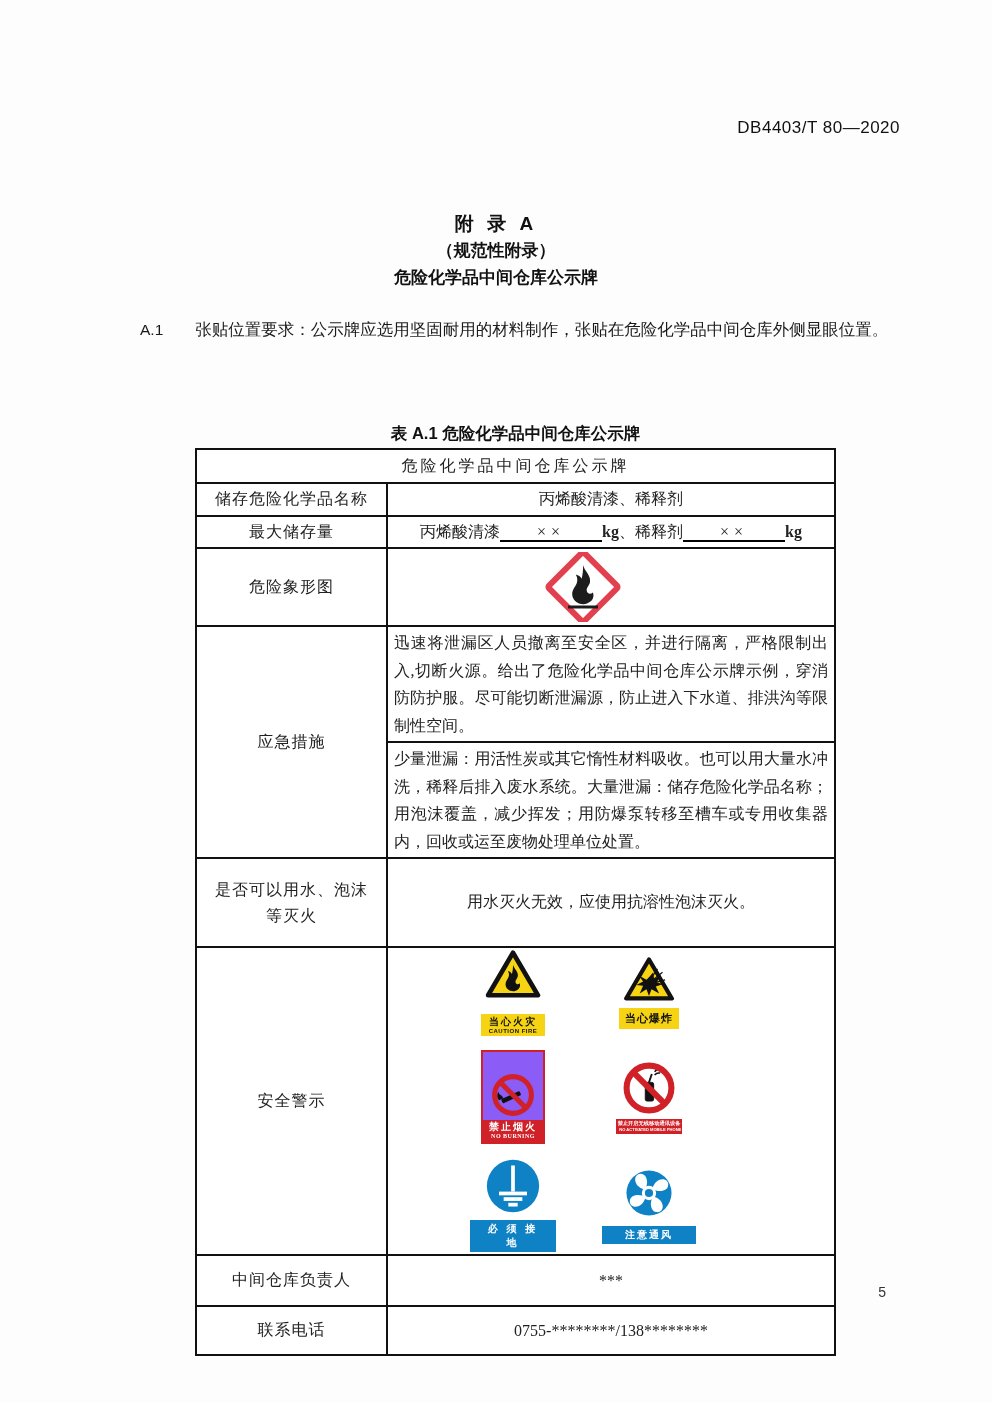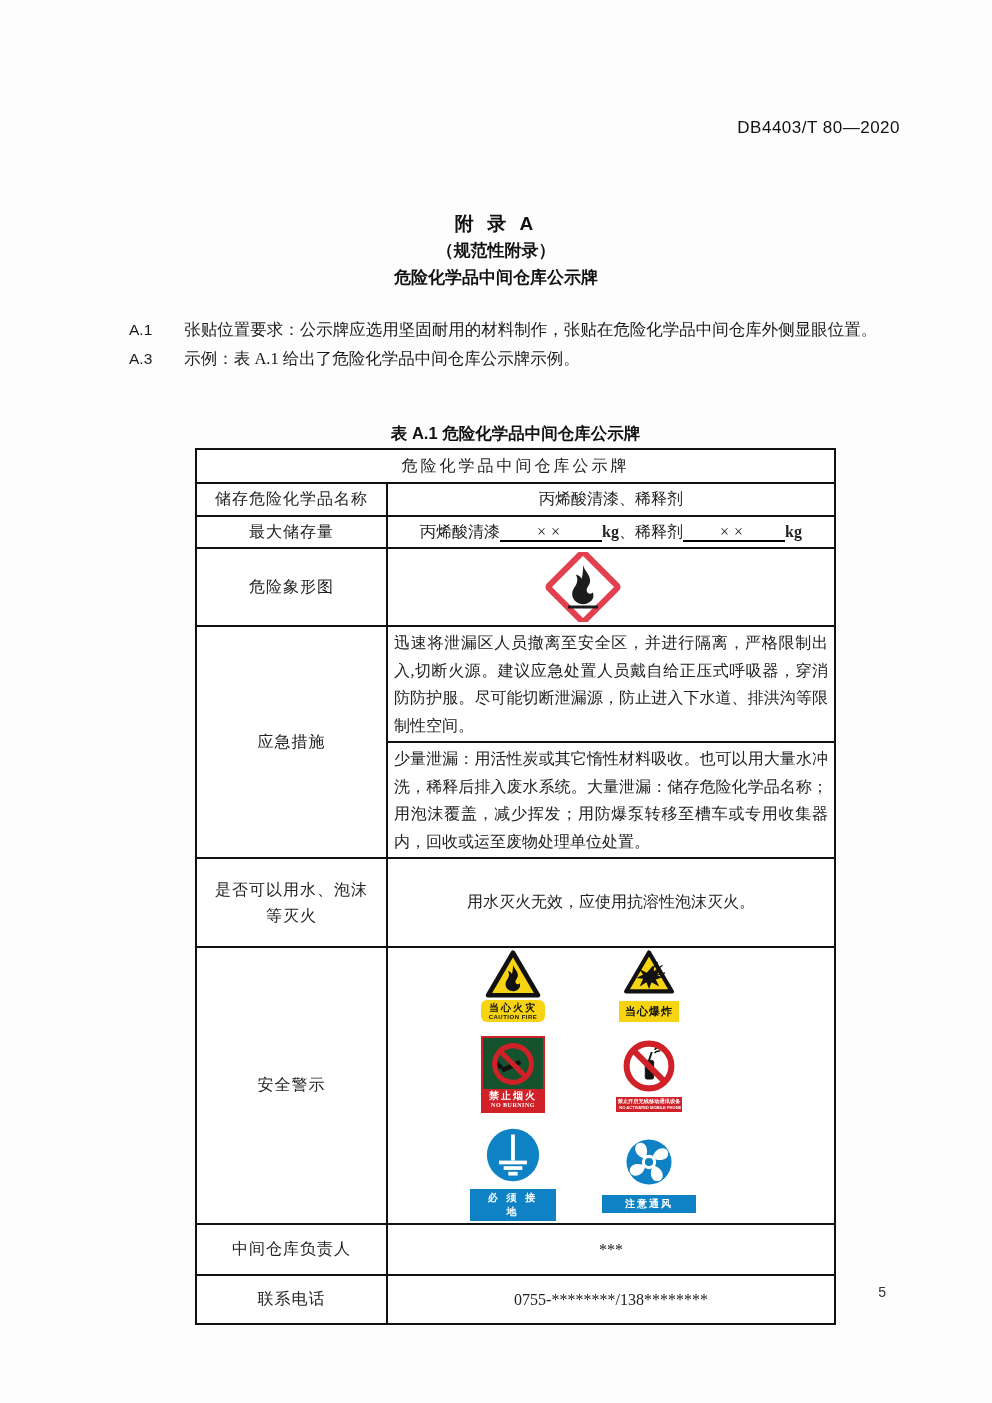--- a/index.html
+++ b/index.html
@@ -11,21 +11,21 @@
   .header-code{
     position:absolute;top:118px;right:92px;
     font-family:"Liberation Sans","DejaVu Sans",sans-serif;
     font-size:17px;letter-spacing:.5px;color:#111;
   }
   .title-block{position:absolute;top:210px;left:0;width:100%;text-align:center;
     font-family:"Liberation Sans","DejaVu Sans",sans-serif;color:#111;}
   .title-main{font-size:19px;font-weight:bold;letter-spacing:4px;line-height:28px;}
   .title-sub{font-size:17px;font-weight:bold;line-height:26px;}
   .title-head{font-size:17px;font-weight:bold;line-height:27px;}
-  .clauses{position:absolute;top:316px;left:89px;width:798px;font-size:16.5px;line-height:27px;}
+  .clauses{position:absolute;top:316px;left:100px;width:798px;font-size:16.5px;line-height:27px;}
   .clause{margin:0 0 2px 0;text-align:justify;}
   .clause .num{margin-left:40px;margin-right:32px;font-family:"Liberation Sans","DejaVu Sans",sans-serif;font-size:15.5px;}
   .tbl-caption{
     position:absolute;top:423px;left:195px;width:641px;text-align:center;
     font-family:"Liberation Sans","DejaVu Sans",sans-serif;font-weight:bold;font-size:16.5px;color:#111;
   }
   table.notice{
     position:absolute;top:448px;left:195px;width:641px;
     border-collapse:collapse;table-layout:fixed;background:#fff;
   }
@@ -49,25 +49,25 @@
   .warn-grid{
     display:inline-grid;grid-template-columns:auto auto;
     column-gap:46px;row-gap:14px;justify-items:center;align-items:center;
     transform:translateX(-28px);
   }
   .sign{display:flex;flex-direction:column;align-items:center;font-family:"Liberation Sans","DejaVu Sans",sans-serif;}
   .band{display:block;text-align:center;font-weight:bold;}
   .band-yellow{background:#f6d413;color:#111;}
   .band-red{background:#d02128;color:#fff;}
   .band-blue{background:#0f82c6;color:#fff;}
-  .band-fire{width:62px;padding:2px 1px 1px;margin-top:2px;border-radius:6px;}
+  .band-fire{width:62px;padding:2px 1px 1px;margin-top:16px;}
   .band-fire .zh{font-size:10px;letter-spacing:2px;line-height:11px;display:block;}
   .band-fire .en{font-size:6px;letter-spacing:.5px;line-height:8px;display:block;}
   .band-expl{width:58px;padding:3px 1px;margin-top:7px;font-size:11px;letter-spacing:1px;}
-  .noburn-card{width:60px;border:2px solid #d02128;background:#14532d;display:flex;flex-direction:column;align-items:center;padding-top:3px;}
+  .noburn-card{width:60px;border:2px solid #d02128;background:#8b5cf6;display:flex;flex-direction:column;align-items:center;padding-top:20px;}
   .band-noburn{width:100%;margin-top:2px;padding:1px 0 2px;}
   .band-noburn .zh{font-size:10px;letter-spacing:2px;line-height:12px;display:block;}
   .band-noburn .en{font-size:6px;line-height:7px;display:block;letter-spacing:.5px;}
   .band-phone{width:66px;margin-top:3px;padding:1px 0;}
   .band-phone .zh{font-size:5.5px;line-height:7px;display:block;transform:scale(.95);white-space:nowrap;}
   .band-phone .en{font-size:4.5px;line-height:6px;display:block;transform:scale(.9);white-space:nowrap;}
   .band-ground{width:62px;margin-top:6px;padding:2px 12px;font-size:10px;letter-spacing:3px;}
   .band-vent{width:60px;margin-top:7px;padding:2px 17px;font-size:10px;letter-spacing:2px;}
   .page-num{
     position:absolute;top:1284px;right:106px;font-size:14px;
@@ -82,21 +82,20 @@
   <div class="header-code">DB4403/T 80—2020</div>
 
   <div class="title-block">
     <div class="title-main">附  录  A</div>
     <div class="title-sub">（规范性附录）</div>
     <div class="title-head">危险化学品中间仓库公示牌</div>
   </div>
 
   <div class="clauses">
     <p class="clause"><span class="num">A.1</span><span>张贴位置要求：公示牌应选用坚固耐用的材料制作，张贴在危险化学品中间仓库外侧显眼位置。</span></p>
-    <p class="clause"><span class="num">A.3</span><span>示例：表 A.1 给出了危险化学品中间仓库公示牌示例。</span></p>
   </div>
 
   <div class="tbl-caption">表 A.1  危险化学品中间仓库公示牌</div>
 
   <table class="notice">
     <colgroup>
         <col style="width:191px">
         <col>
       </colgroup>
     <tbody>
@@ -120,21 +119,21 @@
           <g transform="translate(38,35)">
             <rect x="-25" y="-25" width="50" height="50" transform="rotate(45)" fill="#ffffff" stroke="#e2404e" stroke-width="6" rx="2"></rect>
           </g>
           <path fill="#1c1c1c" d="M38 13 c2 7 8 10 7 17 c-.7 4 -4 5.5 -3.2 9 c.8 3 4 3.4 6 1.4 c1.4 2.8 .6 6.8 -2.4 9.2 c-2 1.7 -4.6 2.6 -7 2.6 c-6.2 0 -11.2 -4.2 -11.2 -10.2 c0 -5 3.8 -7.6 4.8 -11.8 c.7 -3 .2 -5.2 -1.2 -7.8 c2.8 .6 4.8 2.2 5.8 4.4 c1.2 -4.2 1.6 -9.4 1.4 -13.8 z"></path>
           <rect x="23" y="53.5" width="30" height="3" fill="#1c1c1c"></rect>
         </svg>
       </td>
     </tr>
     <tr>
       <td class="lbl" rowspan="2">应急措施</td>
-      <td class="txtblock" style="height:80px;">迅速将泄漏区人员撤离至安全区，并进行隔离，严格限制出入,切断火源。建议应急处置人员戴自给正压式呼吸器，穿消防防护服。尽可能切断泄漏源，防止进入下水道、排洪沟等限制性空间。</td>
+      <td class="txtblock" style="height:80px;">迅速将泄漏区人员撤离至安全区，并进行隔离，严格限制出入,切断火源。给出了危险化学品中间仓库公示牌示例，穿消防防护服。尽可能切断泄漏源，防止进入下水道、排洪沟等限制性空间。</td>
     </tr>
     <tr>
       <td class="txtblock" style="height:108px;">少量泄漏：用活性炭或其它惰性材料吸收。也可以用大量水冲洗，稀释后排入废水系统。大量泄漏：储存危险化学品名称；用泡沫覆盖，减少挥发；用防爆泵转移至槽车或专用收集器内，回收或运至废物处理单位处置。</td>
     </tr>
     <tr>
       <td class="lbl" style="height:55px;line-height:26px;padding:16px 10px;">是否可以用水、泡沫等灭火</td>
       <td class="val">用水灭火无效，应使用抗溶性泡沫灭火。</td>
     </tr>
     <tr>
       <td class="lbl" style="height:252px;">安全警示</td>

